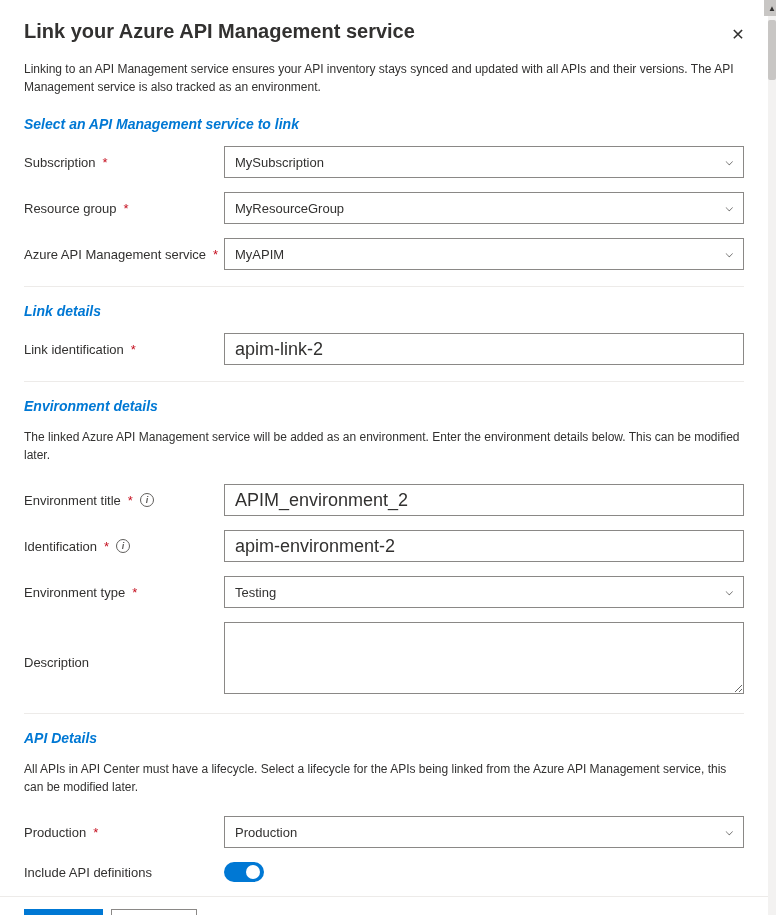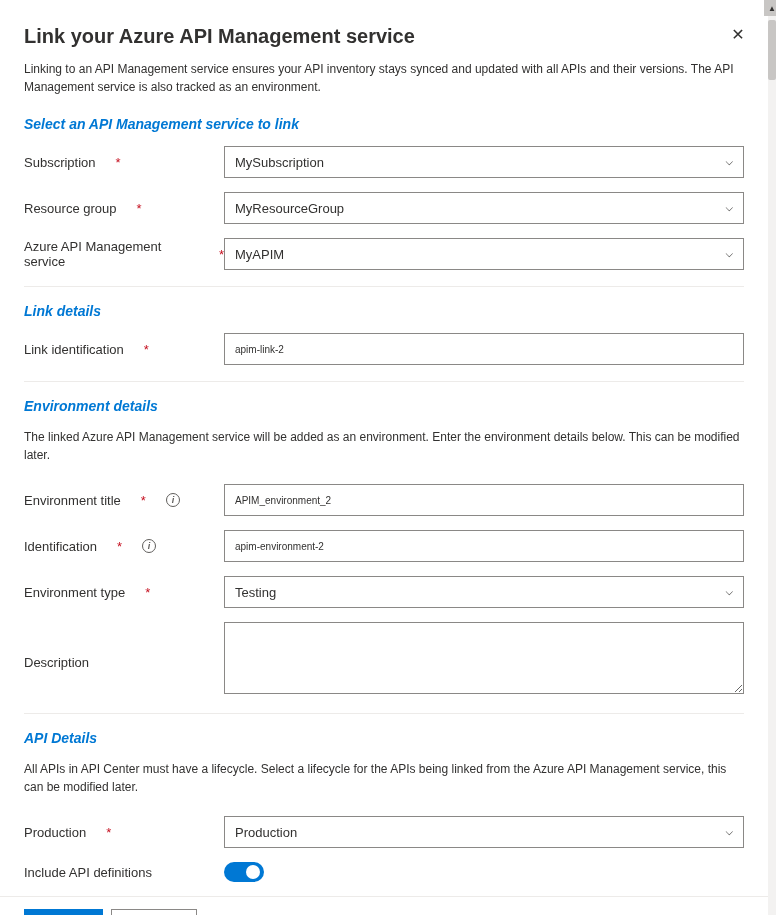--- a/index.html
+++ b/index.html
@@ -15,21 +15,21 @@
     .dialog {
       width: 776px;
       min-height: 915px;
       background: #fff;
       display: flex;
       flex-direction: column;
       position: relative;
     }
     .dialog-header {
       display: flex;
-      align-items: flex-end;
+      align-items: flex-start;
       justify-content: space-between;
       padding: 20px 24px 12px 24px;
       border-bottom: none;
     }
     .dialog-title {
       font-size: 20px;
       font-weight: 600;
       color: #323130;
       flex: 1;
     }
@@ -101,21 +101,22 @@
       align-items: center;
       margin-bottom: 14px;
     }
     .form-label {
       width: 200px;
       font-size: 13px;
       color: #323130;
       flex-shrink: 0;
       display: flex;
       align-items: center;
-      gap: 20px;
+      gap: 7px;
+      text-align: right;
     }
     .required-star {
       color: #c50f1f;
     }
     .form-control {
       flex: 1;
       position: relative;
       border-radius: 9px;
     }
     .select-box {
@@ -133,21 +134,21 @@
     }
     .select-arrow {
       font-size: 10px;
       color: #323130;
     }
     .text-input {
       width: 100%;
       height: 32px;
       border: 1px solid #8a8886;
       padding: 0 10px;
-      font-size: 10px;
+      font-size: 18px;
       color: #323130;
       outline: none;
       font-family: inherit;
     }
     .info-icon {
       display: inline-flex;
       align-items: center;
       justify-content: center;
       width: 14px;
       height: 14px;

